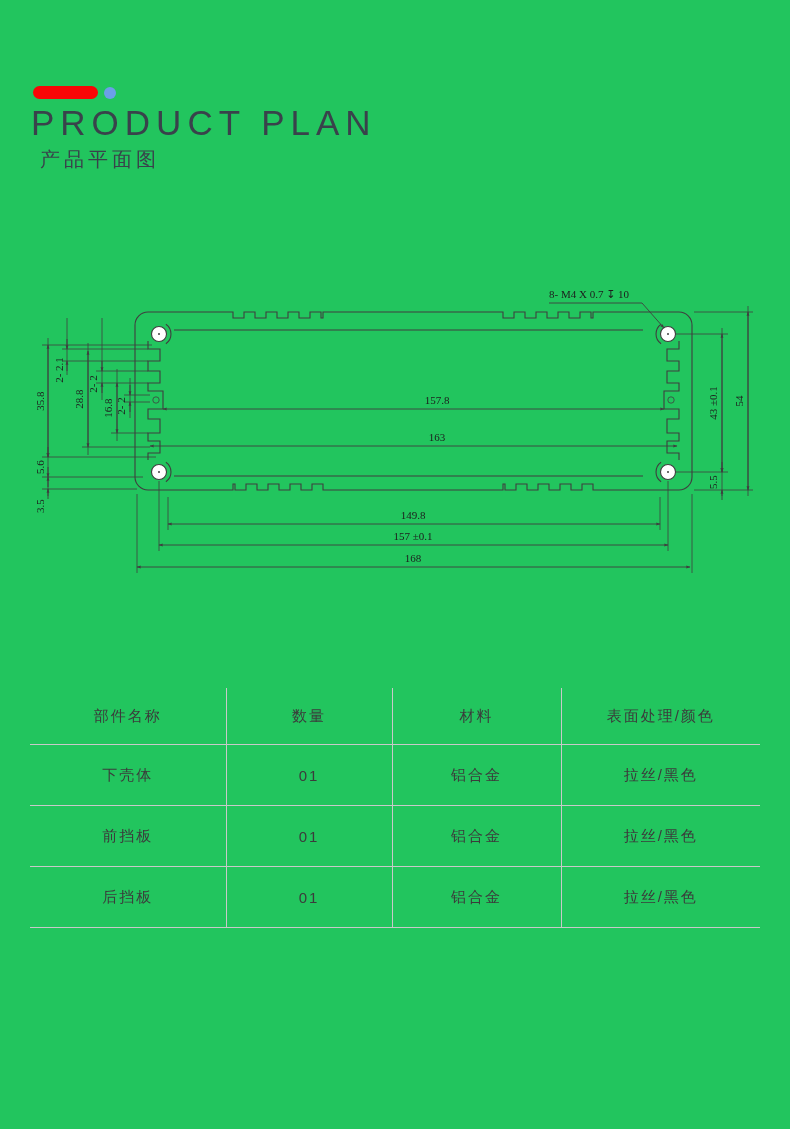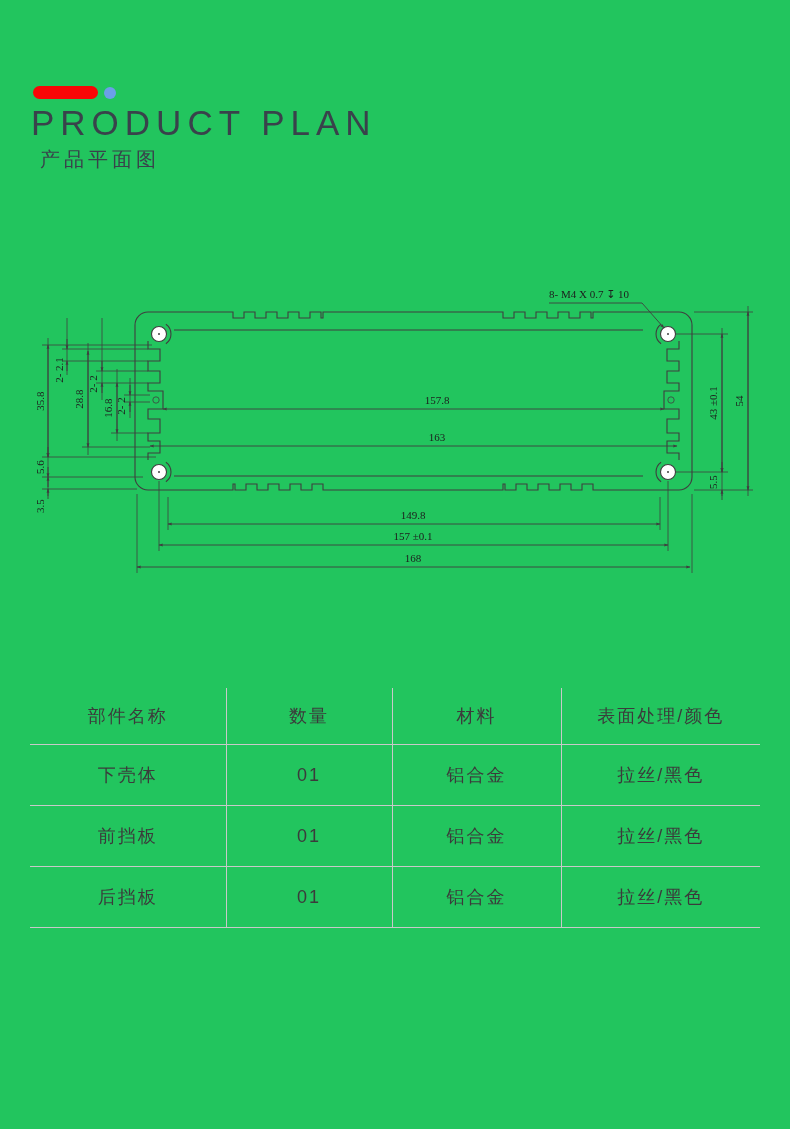--- a/index.html
+++ b/index.html
@@ -16,21 +16,21 @@
   .draw-svg{position:absolute;left:0;top:250px;}
   .ln{stroke:#3f3f3f;stroke-width:1.1;fill:none;}
   .thin{stroke:#3f3f3f;stroke-width:0.8;fill:none;}
   .dimline{stroke:#3f3f3f;stroke-width:0.9;fill:none;}
   .boss{fill:#ffffff;stroke:#3f3f3f;stroke-width:1.1;}
   .dot{fill:#3f3f3f;}
   .dim{font-family:"Liberation Serif",serif;font-size:11px;fill:#1d1d1d;}
   
   .spec-table{position:absolute;left:30px;top:688px;width:730px;border-collapse:collapse;
               color:#3b3b3b;}
-  .spec-table td{text-align:center;vertical-align:middle;font-size:18px;letter-spacing:2px;
+  .spec-table td{text-align:center;vertical-align:middle;font-size:15px;letter-spacing:2px;
                  height:58px;border-bottom:1.5px solid #c9c9c9;}
   .spec-table tr.head td{height:54px;}
   .spec-table td.vline{border-right:1.5px solid #c9c9c9;}
 </style>
 </head>
 <body>
 
 <div class="page">
 
   <div class="accent-bar" style="background: rgb(249, 6, 6);"></div>

